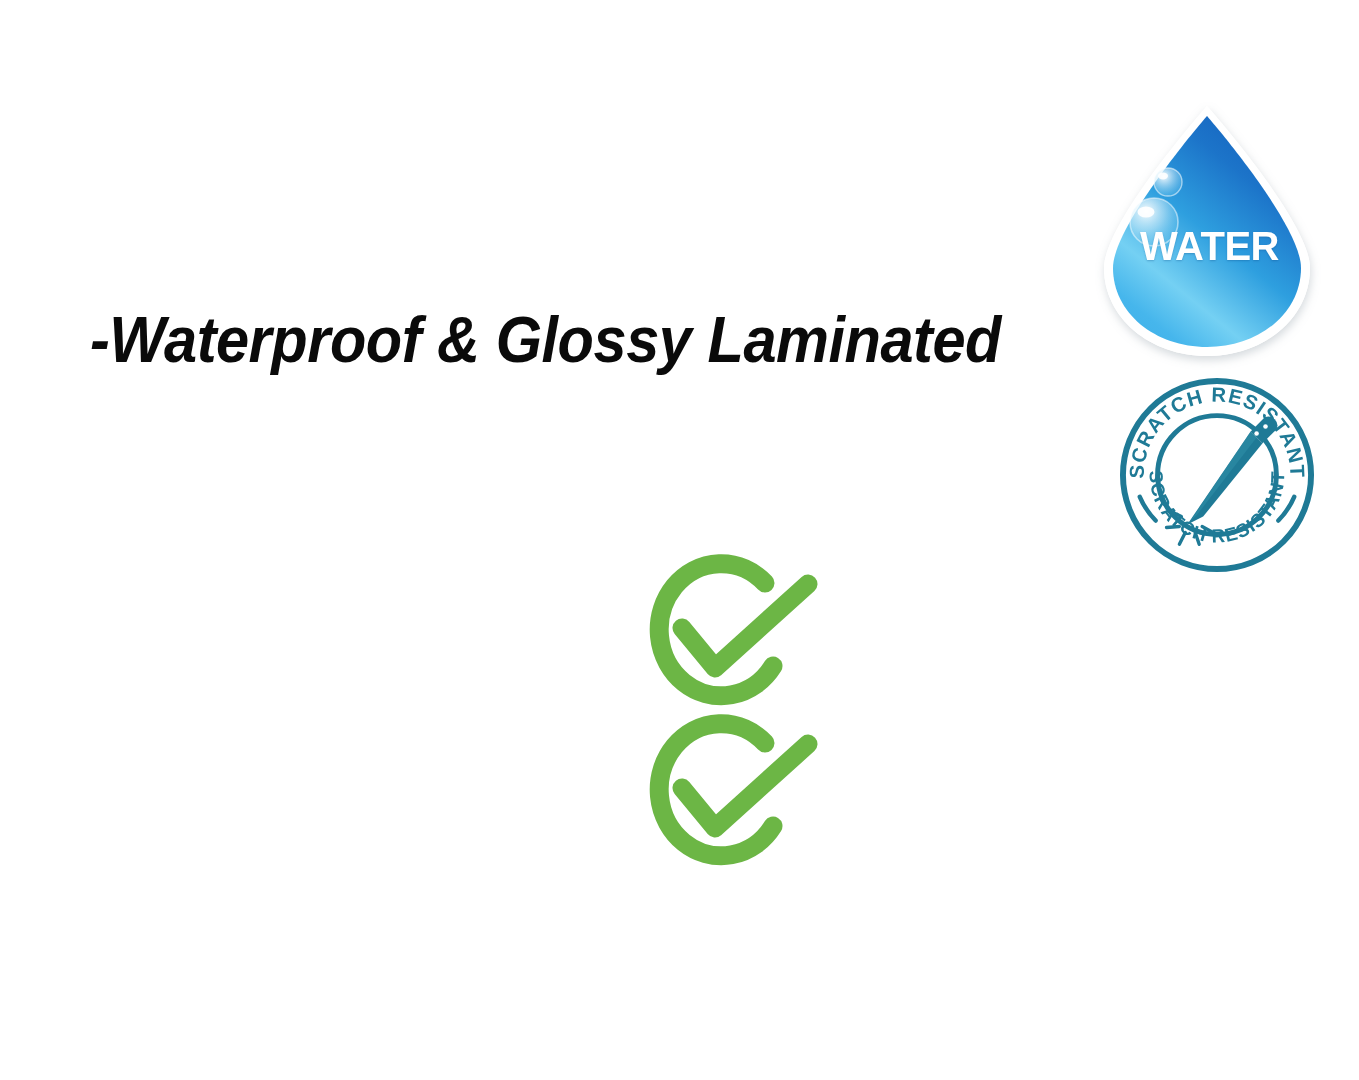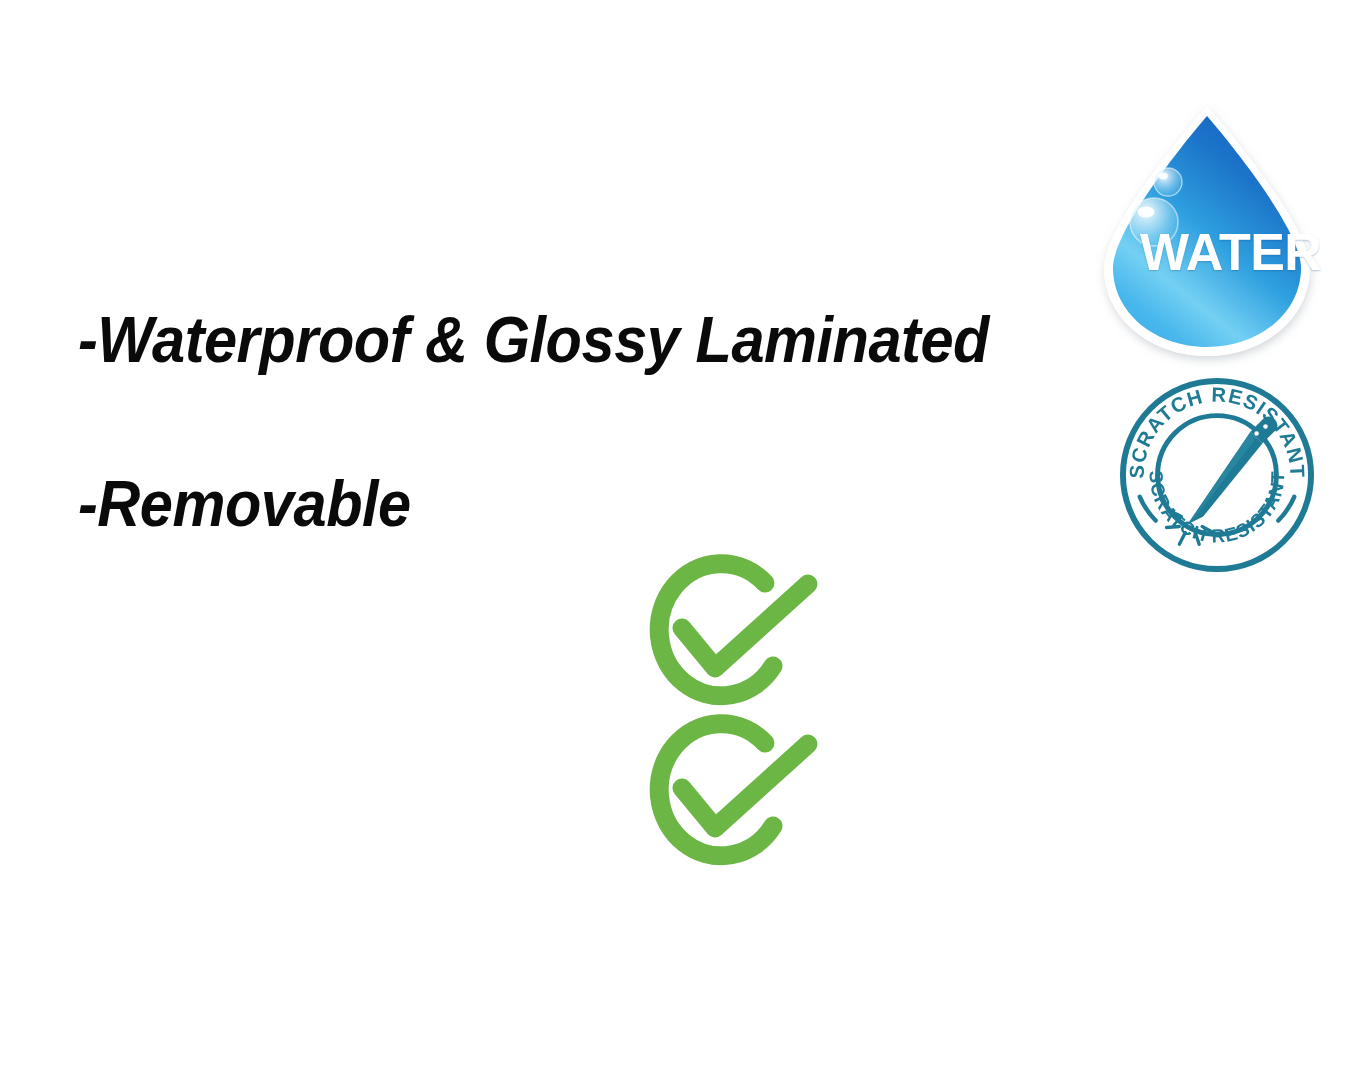--- a/index.html
+++ b/index.html
@@ -27,20 +27,21 @@
   .feature-list {
     position: absolute;
     left: 78px;
     top: 258px;
     width: 1020px;
   }
   .feature-row {
     height: 164px;
     display: flex;
     align-items: center;
+    margin-left: 12px;
   }
   .feature-text {
     font-family: "Liberation Sans", sans-serif;
     font-weight: 700;
     font-style: italic;
     font-size: 64px;
     line-height: 1;
     letter-spacing: -0.5px;
     color: #0a0a0a;
     white-space: nowrap;
@@ -63,21 +64,21 @@
     overflow: visible;
   }
   .drop-text {
     position: absolute;
     left: 44px;
     top: 124px;
     width: 180px;
     color: #ffffff;
     font-family: "Liberation Sans", sans-serif;
     font-weight: 700;
-    font-size: 52px;
+    font-size: 40px;
     line-height: 0.94;
     letter-spacing: -0.5px;
     text-shadow: 0 1px 2px rgba(8,60,120,0.28);
     pointer-events: none;
   }
 
   
   .scratch-badge {
     position: absolute;
     left: 1118px;
@@ -107,23 +108,20 @@
   #check-2 { left: 640px; top: 716px; }
 </style>
 </head>
 <body>
 
 <div class="canvas">
 
   <div class="feature-list">
     <div class="feature-row">
       <span class="feature-text">-Waterproof &amp; Glossy Laminated</span>
-    </div>
-    <div class="feature-row">
-      <span class="feature-text">-Removable</span>
     </div>
   </div>
 
   <div class="waterproof-badge">
     <svg viewBox="0 0 222 256">
       <defs>
         <linearGradient id="dropGrad" x1="0.78" y1="0" x2="0.12" y2="1">
           <stop offset="0" stop-color="#1461bd"></stop>
           <stop offset="0.22" stop-color="#1c74c9"></stop>
           <stop offset="0.48" stop-color="#2e9fdf"></stop>

